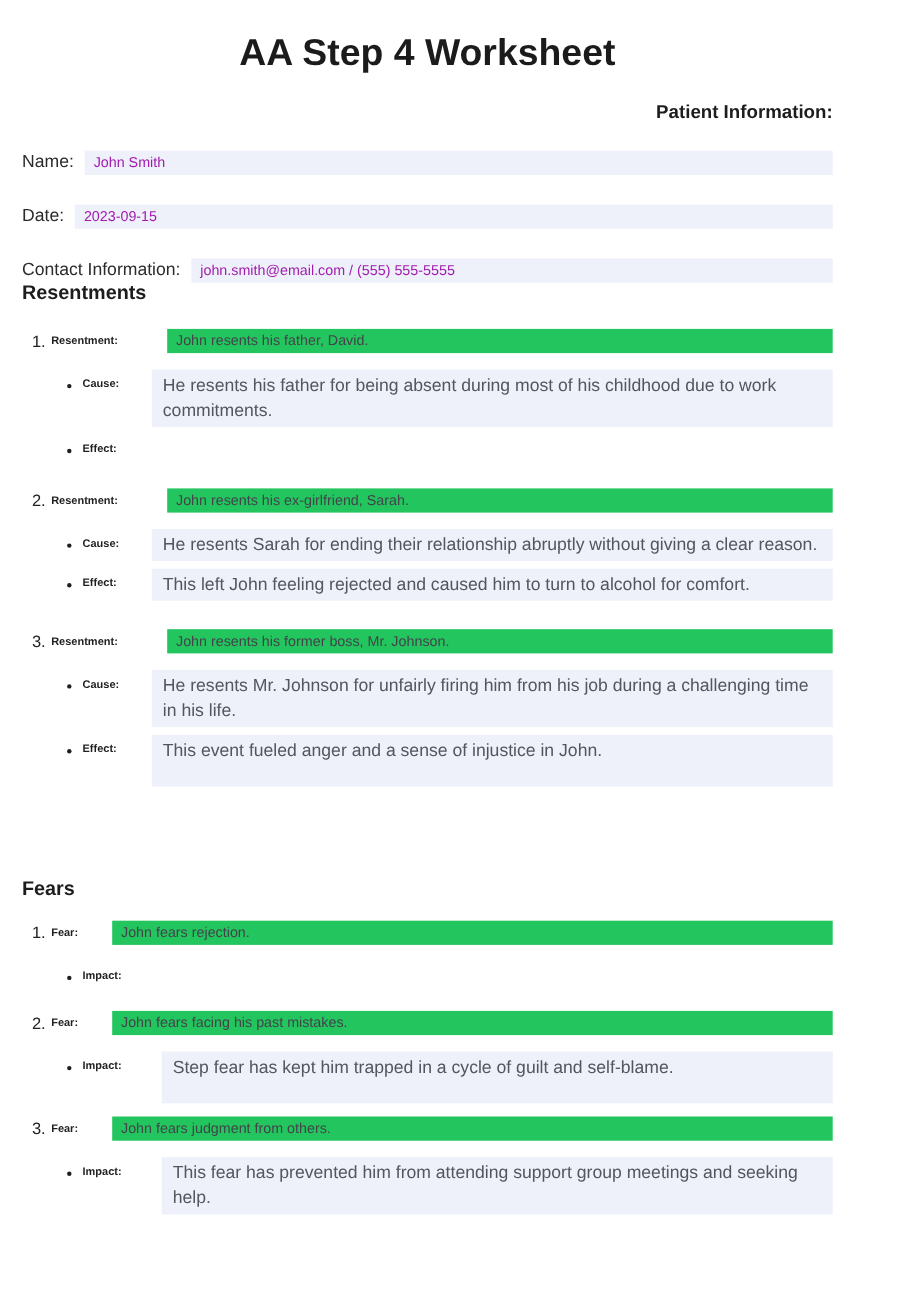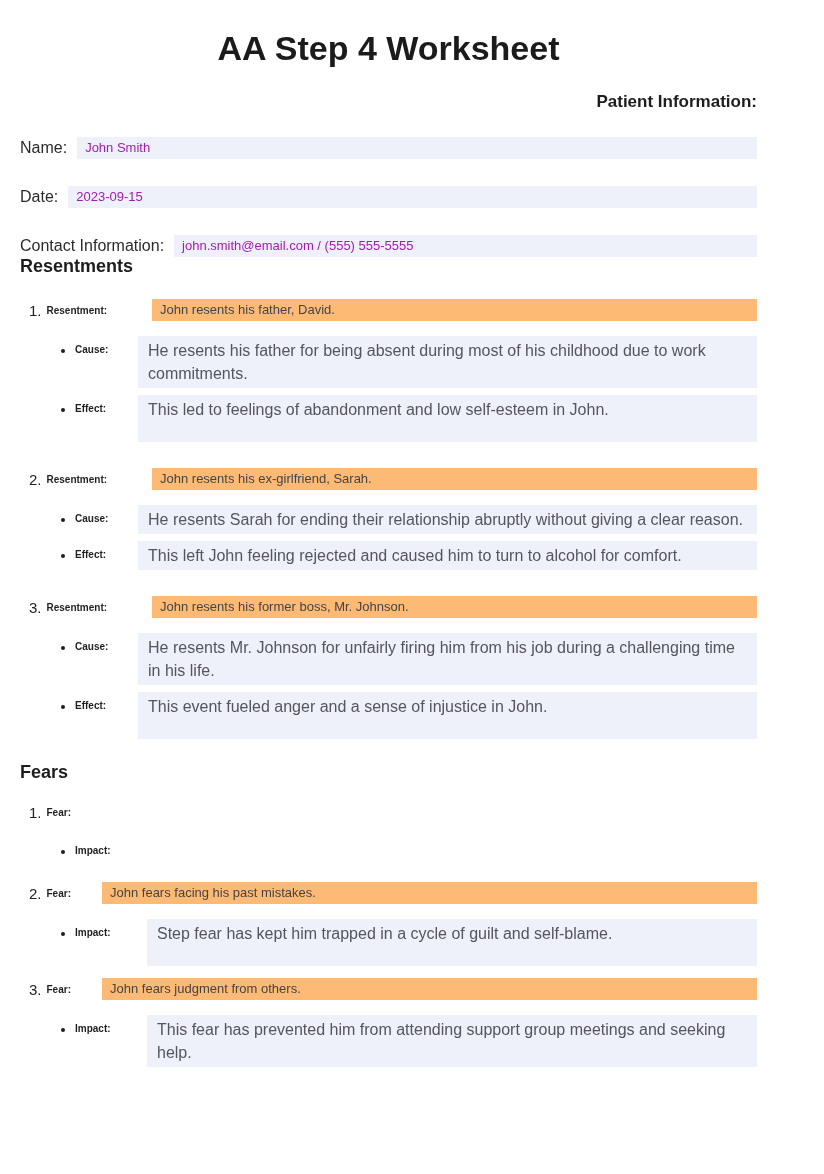--- a/index.html
+++ b/index.html
@@ -49,21 +49,21 @@
     line-height: 16px;
     color: #a21caf;
   }
   .section-heading {
     font-size: 18px;
     line-height: 18px;
     font-weight: bold;
     color: #1d1d1d;
   }
   .res-heading { margin-top: 0; }
-  .fears-heading { margin-top: 24px; }
+  .fears-heading { margin-top: 84px; }
 
   
   .num-row {
     display: flex;
     align-items: flex-start;
     padding-left: 9px;
   }
   .num-head {
     display: flex;
     align-items: flex-start;
@@ -80,21 +80,21 @@
   }
   .item-label {
     font-size: 10px;
     line-height: 18px;
     font-weight: bold;
     color: #1f1f1f;
     white-space: nowrap;
   }
   .head-box {
     flex: 1;
-    background: #fdba74;
+    background: #22c55e;
     min-height: 22px;
     padding: 3px 8px;
     font-size: 13px;
     line-height: 16px;
     color: #43444a;
   }
 
   
   .bullet-row {
     display: flex;
@@ -175,21 +175,20 @@
         <span class="bullet-dot"></span>
         <span class="item-label">Cause:</span>
       </div>
       <div class="bullet-box">He resents his father for being absent during most of his childhood due to work commitments.</div>
     </div>
     <div class="bullet-row">
       <div class="bullet-head cause-label-col">
         <span class="bullet-dot"></span>
         <span class="item-label">Effect:</span>
       </div>
-      <div class="bullet-box spacious">This led to feelings of abandonment and low self-esteem in John.</div>
     </div>
   </div>
 
   <div class="item">
     <div class="num-row">
       <div class="num-head res-head-label-col">
         <span class="item-number">2.</span>
         <span class="item-label">Resentment:</span>
       </div>
       <div class="head-box">John resents his ex-girlfriend, Sarah.</div>
@@ -235,20 +234,21 @@
   </div>
 
   <h2 class="section-heading fears-heading">Fears</h2>
 
   <div class="item fear-item">
     <div class="num-row">
       <div class="num-head fear-head-label-col">
         <span class="item-number">1.</span>
         <span class="item-label">Fear:</span>
       </div>
+      <div class="head-box">John fears rejection.</div>
     </div>
     <div class="bullet-row">
       <div class="bullet-head impact-label-col">
         <span class="bullet-dot"></span>
         <span class="item-label">Impact:</span>
       </div>
     </div>
   </div>
 
   <div class="item fear-item">

